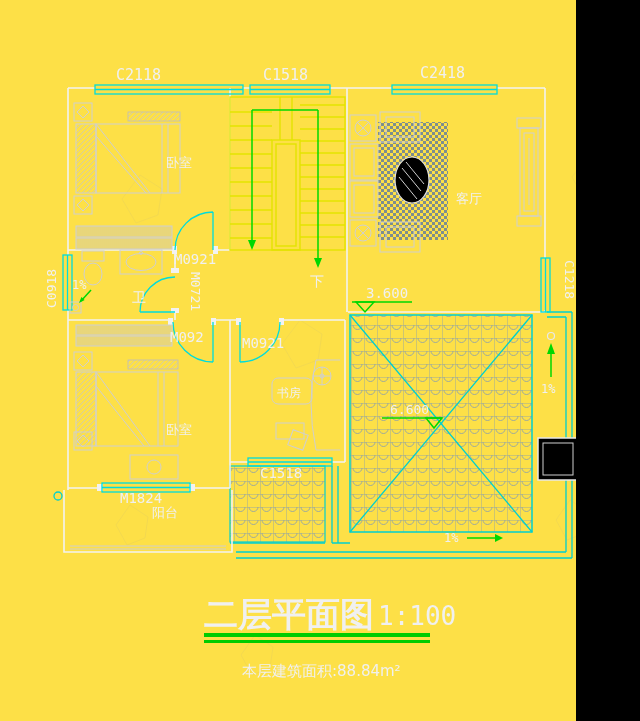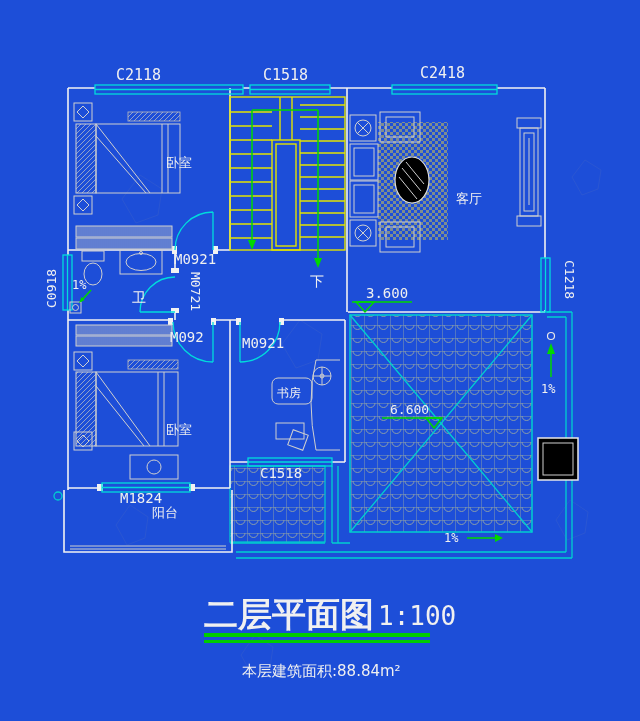--- a/index.html
+++ b/index.html
@@ -1,16 +1,16 @@
 <!DOCTYPE html>
 <html><head>
 <meta charset="utf-8">
 <style>
   html,body{margin:0;padding:0;background:#000;}
-  .viewport{position:relative;width:640px;height:721px;background:#1d4ed8;overflow:hidden;
+  .viewport{position:relative;width:576px;height:721px;background:#fde047;overflow:hidden;
             font-family:"DejaVu Sans","Liberation Sans",sans-serif;}
   svg{position:absolute;left:0;top:0;}
   text{fill:#f0f0f0;font-family:"DejaVu Sans Mono","DejaVu Sans",monospace;}
   .cjk{font-family:"DejaVu Sans","Liberation Sans",sans-serif;}
   .wall{stroke:#f2f2f2;stroke-width:1.6;fill:none;}
   .furn{stroke:#cfcfcf;stroke-width:1;fill:none;}
   .win{stroke:#00dcdc;stroke-width:1.3;fill:none;}
   .door{stroke:#00dcdc;stroke-width:1.3;fill:none;}
   .stair{stroke:#e3e300;stroke-width:1.4;fill:none;}
   .green{stroke:#00d800;stroke-width:1.5;fill:none;}

